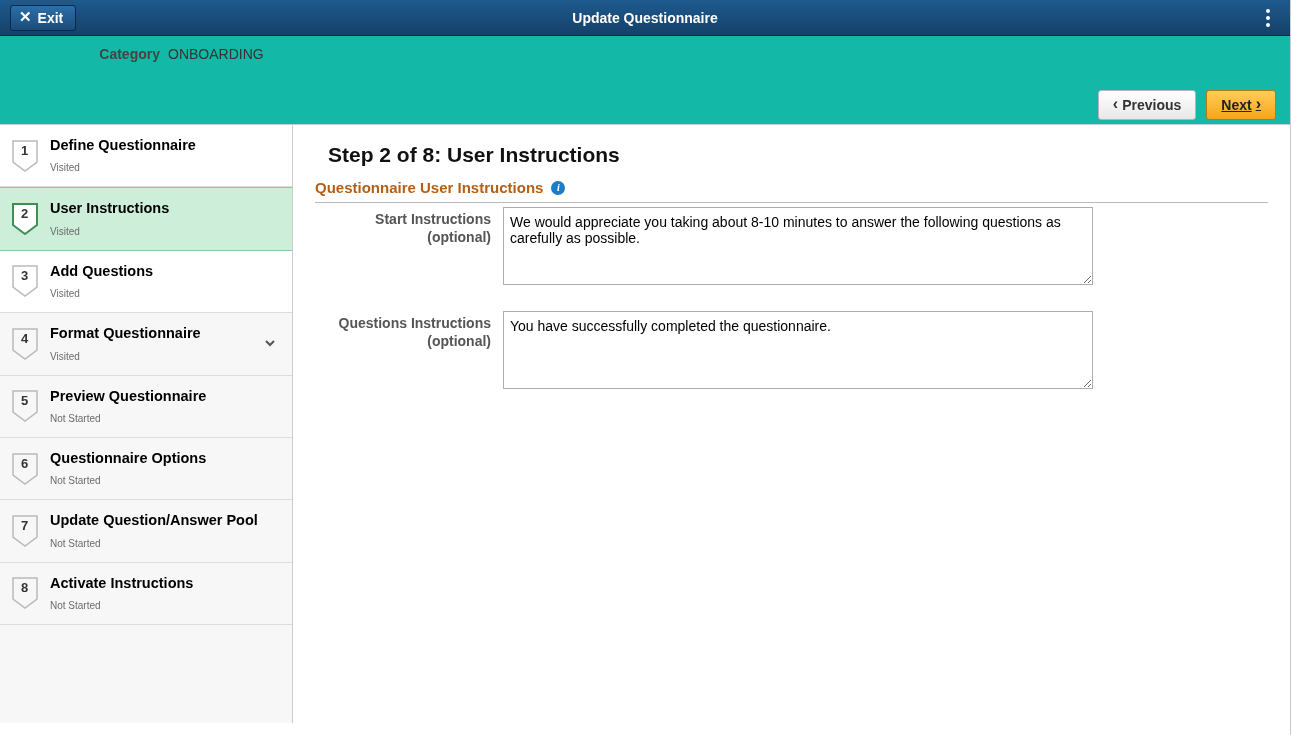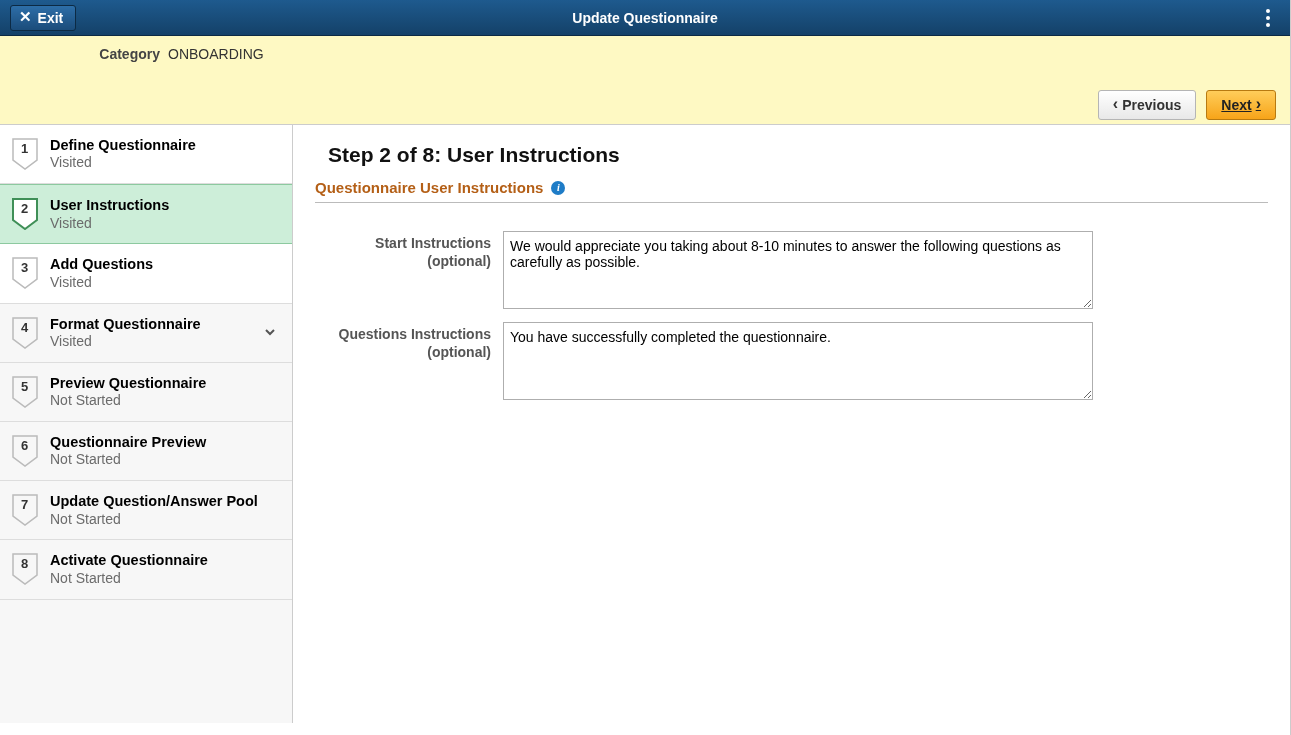--- a/index.html
+++ b/index.html
@@ -57,21 +57,21 @@
     gap: 3px;
     cursor: pointer;
     padding: 0 6px;
   }
   .kebab span {
     width: 4px; height: 4px; background:#fff; border-radius: 50%;
   }
 
   
   .infoarea {
-    background: #fef9c3;
+    background: #14b8a6;
     padding: 8px 14px 8px 14px;
     position: relative;
   }
   .info-row { display:flex; gap:8px; margin: 2px 0; font-size:14px;}
   .info-lbl {
     width: 146px;
     text-align: right;
     font-weight: bold;
     color: #444;
   }
@@ -140,54 +140,54 @@
     position: relative;
     flex-shrink:0;
   }
   .stepnum svg { width: 26px; height: 32px; }
   .stepnum .n {
     position: absolute; left: 0; top: 3px; width: 25px; text-align: center;
     font-size: 13px; font-weight: bold; color:#333;
   }
   .steptxt { line-height: 1.2; }
   .steptxt .t { font-weight: bold; color: #000000; font-size:14.5px;}
-  .steptxt .s { color:#6b6b6b; font-size:14px; margin-top:0;}
+  .steptxt .s { color:#6b6b6b; font-size:10px; margin-top:8px;}
   .step .chev { position:absolute; right: 16px; top: 50%; transform: translateY(-50%); color:#555; }
 
   .main {
     flex: 1;
     padding: 18px 22px;
     background: #fff;
   }
   .main h1 {
     margin: 0 0 12px 13px;
     font-size: 21px;
     font-weight: bold;
     color: #111;
   }
   .section-head {
     color: #b45f16;
     font-weight: bold;
     font-size: 15px;
     padding-bottom: 6px;
     border-bottom: 1px solid #bbb;
-    margin-bottom: 28px;
+    margin-bottom: 4px;
     display:flex;
     align-items:center;
     gap:8px;
   }
   .info-icon {
     width: 14px; height: 14px; border-radius:50%;
     background:#1e7cc7;
     color:#fff; font-size:10px; font-weight:bold;
     display:inline-flex; align-items:center; justify-content:center;
     font-family: Georgia, serif;
     font-style: italic;
   }
-  .field { display: flex; margin-bottom: 13px; }
+  .field { display: flex; margin-bottom: 26px; }
   .field .flabel {
     width: 188px;
     text-align: right;
     padding-right: 12px;
     font-weight: bold;
     color: #555;
     font-size: 14px;
     line-height: 1.25;
     padding-top: 4px;
   }
@@ -314,21 +314,21 @@
       </div>
 
       <div class="step">
         <div class="stepnum">
           <svg viewBox="0 0 26 32">
               <path d="M1 1 H25 V22 L13 31 L1 22 Z" fill="#f7f7f7" stroke="#bbb" stroke-width="1.5"></path>
             </svg>
           <div class="n">6</div>
         </div>
         <div class="steptxt">
-          <div class="t">Questionnaire Preview</div>
+          <div class="t">Questionnaire Options</div>
           <div class="s">Not Started</div>
         </div>
       </div>
 
       <div class="step">
         <div class="stepnum">
           <svg viewBox="0 0 26 32">
               <path d="M1 1 H25 V22 L13 31 L1 22 Z" fill="#f7f7f7" stroke="#bbb" stroke-width="1.5"></path>
             </svg>
           <div class="n">7</div>
@@ -340,21 +340,21 @@
       </div>
 
       <div class="step">
         <div class="stepnum">
           <svg viewBox="0 0 26 32">
               <path d="M1 1 H25 V22 L13 31 L1 22 Z" fill="#f7f7f7" stroke="#bbb" stroke-width="1.5"></path>
             </svg>
           <div class="n">8</div>
         </div>
         <div class="steptxt">
-          <div class="t">Activate Questionnaire</div>
+          <div class="t">Activate Instructions</div>
           <div class="s">Not Started</div>
         </div>
       </div>
 
     </div>
 
     <div class="main">
       <h1>Step 2 of 8: User Instructions</h1>
       <div class="section-head">
         <span>Questionnaire User Instructions</span>

